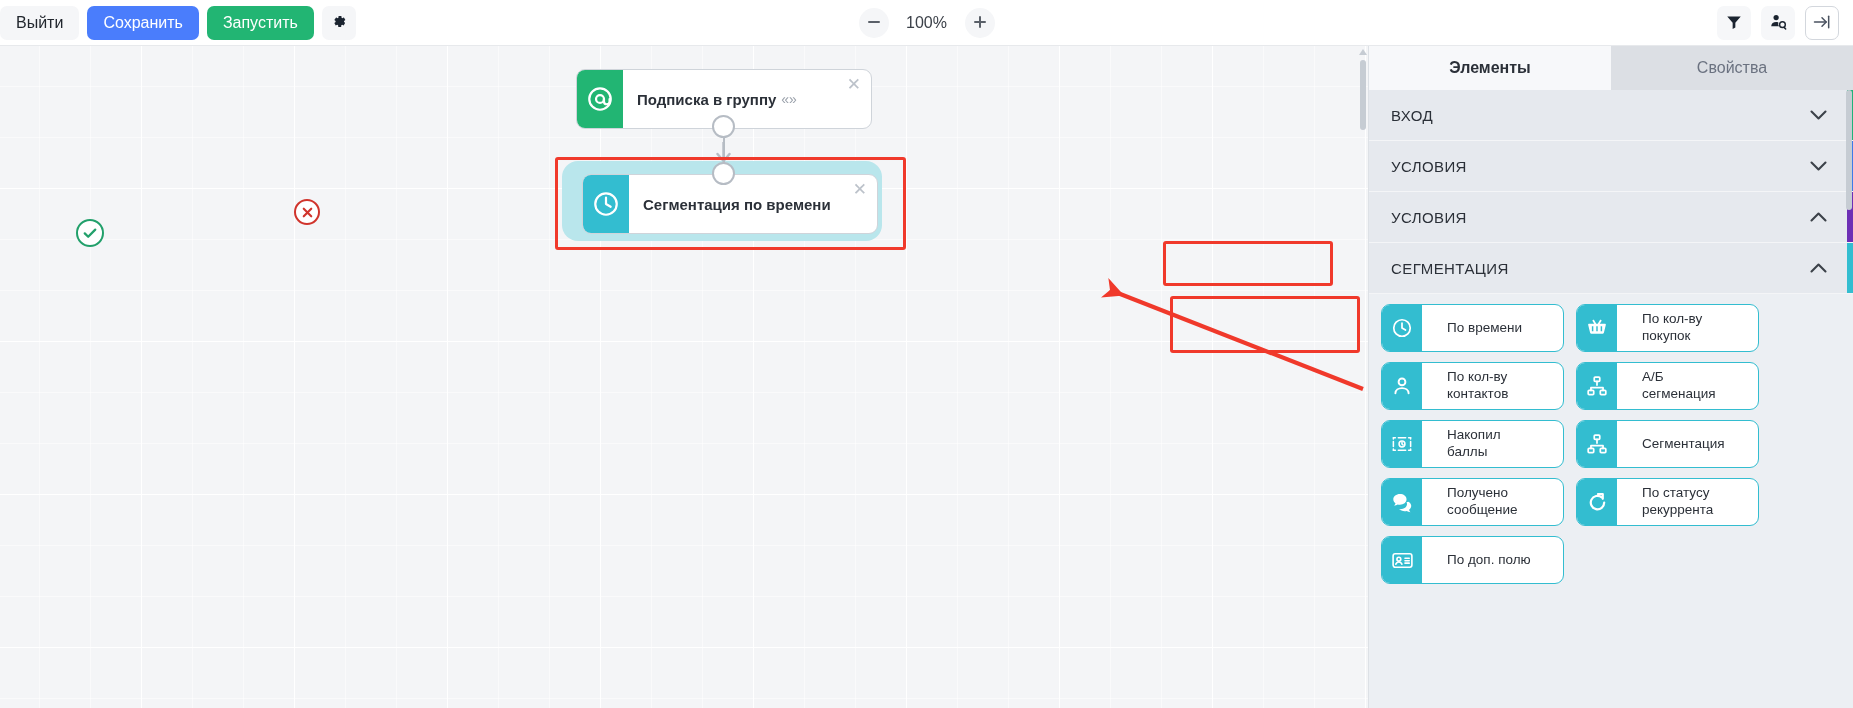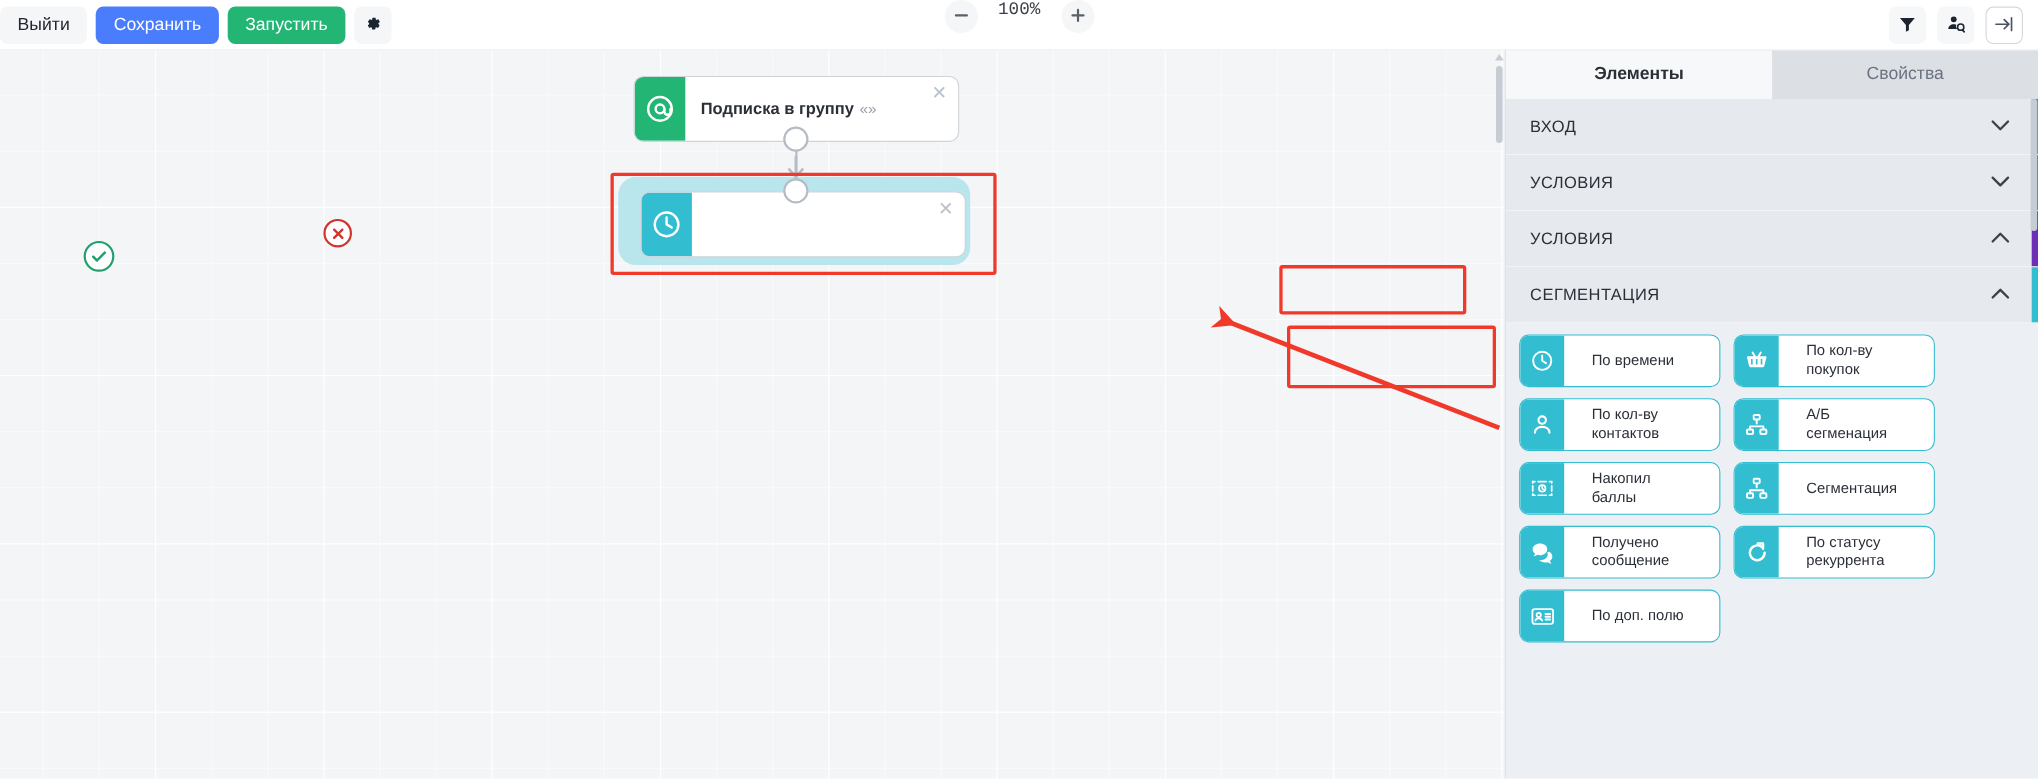--- a/index.html
+++ b/index.html
@@ -26,23 +26,22 @@
   }
   .tb-btn.exit { background: #f5f6f8; color: #22272e; }
   .tb-btn.save { background: #4a7dfc; color: #ffffff; }
   .tb-btn.run  { background: #22b573; color: #ffffff; }
   .tb-icon-btn {
     width: 34px; height: 34px; border-radius: 7px; background: #f5f6f8;
     border: none; cursor: pointer; display: flex; align-items: center; justify-content: center;
   }
   .tb-center {
     position: absolute; left: 0; right: 0; top: 0; height: 46px;
-    display: flex; align-items: flex-start; justify-content: center; gap: 14px;
+    display: flex; align-items: center; justify-content: center; gap: 14px;
     pointer-events: none;
-    font-family: Liberation Mono, monospace;
   }
   .tb-center > * { pointer-events: auto; }
   .zoom-circle {
     width: 30px; height: 30px; border-radius: 50%; background: #f5f6f8;
     border: none; cursor: pointer; display: flex; align-items: center; justify-content: center;
     color: #5a6069;
   }
   .zoom-val { font-size: 16px; color: #3c4149; min-width: 48px; text-align: center; }
   .tb-right {
     position: absolute; right: 14px; top: 0; height: 46px;
@@ -294,20 +293,23 @@
     <div id="sel-wrap"></div>
     <div class="port" style="left:712px; top:116px;"></div>
 
     <div class="node" id="node-seg">
       <div class="node-icon">
         <svg width="28" height="28" viewBox="0 0 24 24" fill="none" stroke="#ffffff" stroke-width="1.9">
           <circle cx="12" cy="12" r="9.2"></circle>
           <path d="M12 6.6V12l4 2.4" stroke-linecap="round" stroke-linejoin="round"></path>
         </svg>
       </div>
+      <div class="node-body">
+        <span>Сегментация по времени</span>
+      </div>
       <span class="node-close">✕</span>
     </div>
 
     <div class="check-badge">
       <svg width="18" height="18" viewBox="0 0 24 24" fill="none" stroke="#22a06b" stroke-width="3" stroke-linecap="round" stroke-linejoin="round">
         <path d="M5 12.5l4.6 4.6L19 7.5"></path>
       </svg>
     </div>
 
     <div class="del-badge">

